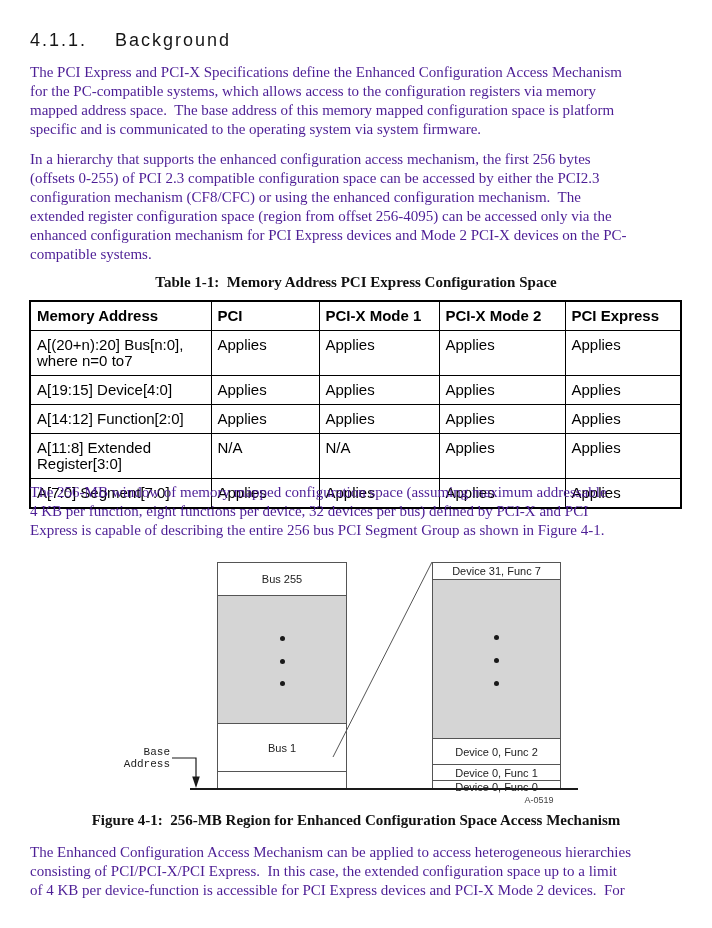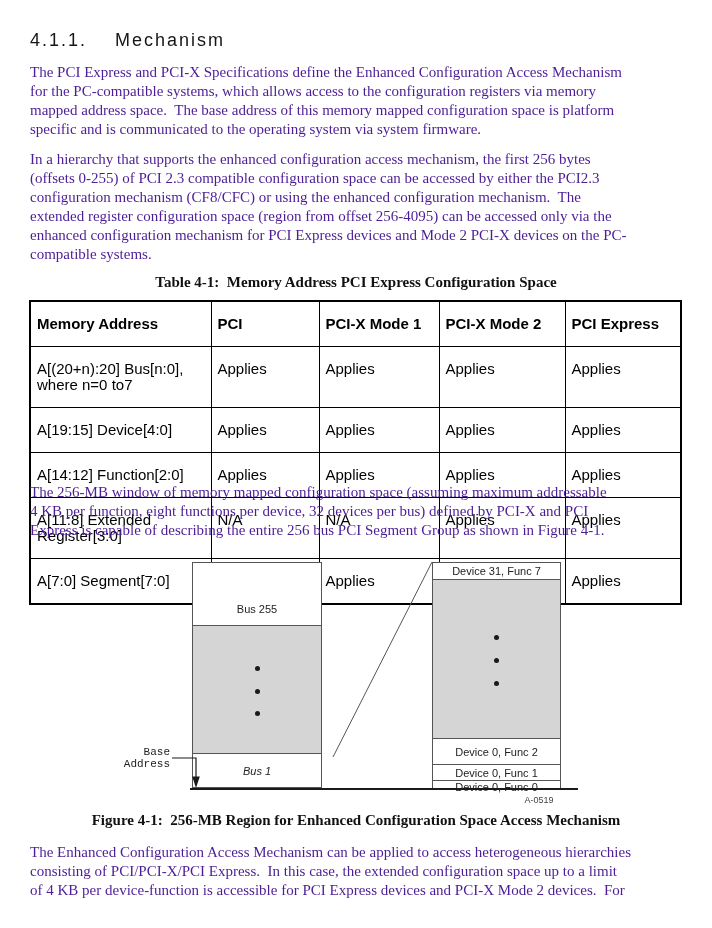--- a/index.html
+++ b/index.html
@@ -56,21 +56,21 @@
     font-family: "Liberation Sans", sans-serif;
     font-size: 15px;
     line-height: 16px;
     color: #000;
     table-layout: fixed;
   }
   table.cfg th, table.cfg td {
     border: 1px solid #000;
     text-align: left;
     vertical-align: top;
-    padding: 14px 6px;
+    padding: 6px 6px;
     overflow: hidden;
     margin-left: 34px;
   }
   table.cfg { border: 2px solid #000; }
   table.cfg th { font-weight: bold; height: 22px; }
   table.cfg tr.r1 td { height: 40px; }
   table.cfg tr.r2 td { height: 21px; }
   table.cfg tr.r3 td { height: 21px; }
   table.cfg tr.r4 td { height: 44px; }
   table.cfg tr.r5 td { height: 20px; }
@@ -78,35 +78,35 @@
   .fig-col {
     position: absolute;
     border: 1px solid #555;
     display: flex;
     flex-direction: column;
     background: #fff;
     font-family: "Liberation Sans", sans-serif;
     font-size: 11px;
     color: #222;
   }
-  .col-left  { left: 192px; top: 562px; width: 130px; height: 227px; justify-content: flex-end; }
+  .col-left  { left: 217px; top: 562px; width: 130px; height: 227px; }
   .col-right { left: 432px; top: 562px; width: 129px; height: 227px; }
   .seg {
     flex: none;
     border-bottom: 1px solid #555;
     display: flex;
     align-items: center;
     justify-content: center;
     white-space: nowrap;
   }
   .seg.last { flex: 1; border-bottom: none; }
   .seg-gray { background: #d5d5d5; position: relative; }
   .sg-b255 { height: 33px; }
   .sg-gl   { height: 128px; }
-  .sg-b1   { height: 34px; font-style: italic; }
+  .sg-b1   { height: 48px; }
   .sg-d31  { height: 17px; }
   .sg-gr   { height: 159px; }
   .sg-f2   { height: 26px; text-align: center; }
   .sg-f1   { height: 16px; }
   .dot {
     position: absolute;
     width: 5px; height: 5px;
     border-radius: 50%;
     background: #1a1a1a;
     left: calc(50% - 2.5px);
@@ -137,35 +137,35 @@
     font-size: 9px;
     color: #444;
   }
 </style>
 </head>
 <body>
 
 <div class="page">
 
   <div class="heading">
-    <span class="h-num">4.1.1.</span><span class="h-title">Mechanism</span>
+    <span class="h-num">4.1.1.</span><span class="h-title">Background</span>
   </div>
 
   <p class="body-par p1">The PCI Express and PCI-X Specifications define the Enhanced Configuration Access Mechanism
 for the PC-compatible systems, which allows access to the configuration registers via memory
 mapped address space.  The base address of this memory mapped configuration space is platform
 specific and is communicated to the operating system via system firmware.</p>
   <p class="body-par p2">In a hierarchy that supports the enhanced configuration access mechanism, the first 256 bytes
 (offsets 0-255) of PCI 2.3 compatible configuration space can be accessed by either the PCI2.3
 configuration mechanism (CF8/CFC) or using the enhanced configuration mechanism.  The
 extended register configuration space (region from offset 256-4095) can be accessed only via the
 enhanced configuration mechanism for PCI Express devices and Mode 2 PCI-X devices on the PC-
 compatible systems.</p>
 
-  <div class="caption table-caption">Table 4-1:  Memory Address PCI Express Configuration Space</div>
+  <div class="caption table-caption">Table 1-1:  Memory Address PCI Express Configuration Space</div>
 
   <table class="cfg">
     <colgroup>
       <col style="width:181px">
         <col style="width:108px">
         <col style="width:120px">
         <col style="width:126px">
         <col style="width:116px">
     </colgroup>
     <thead>

